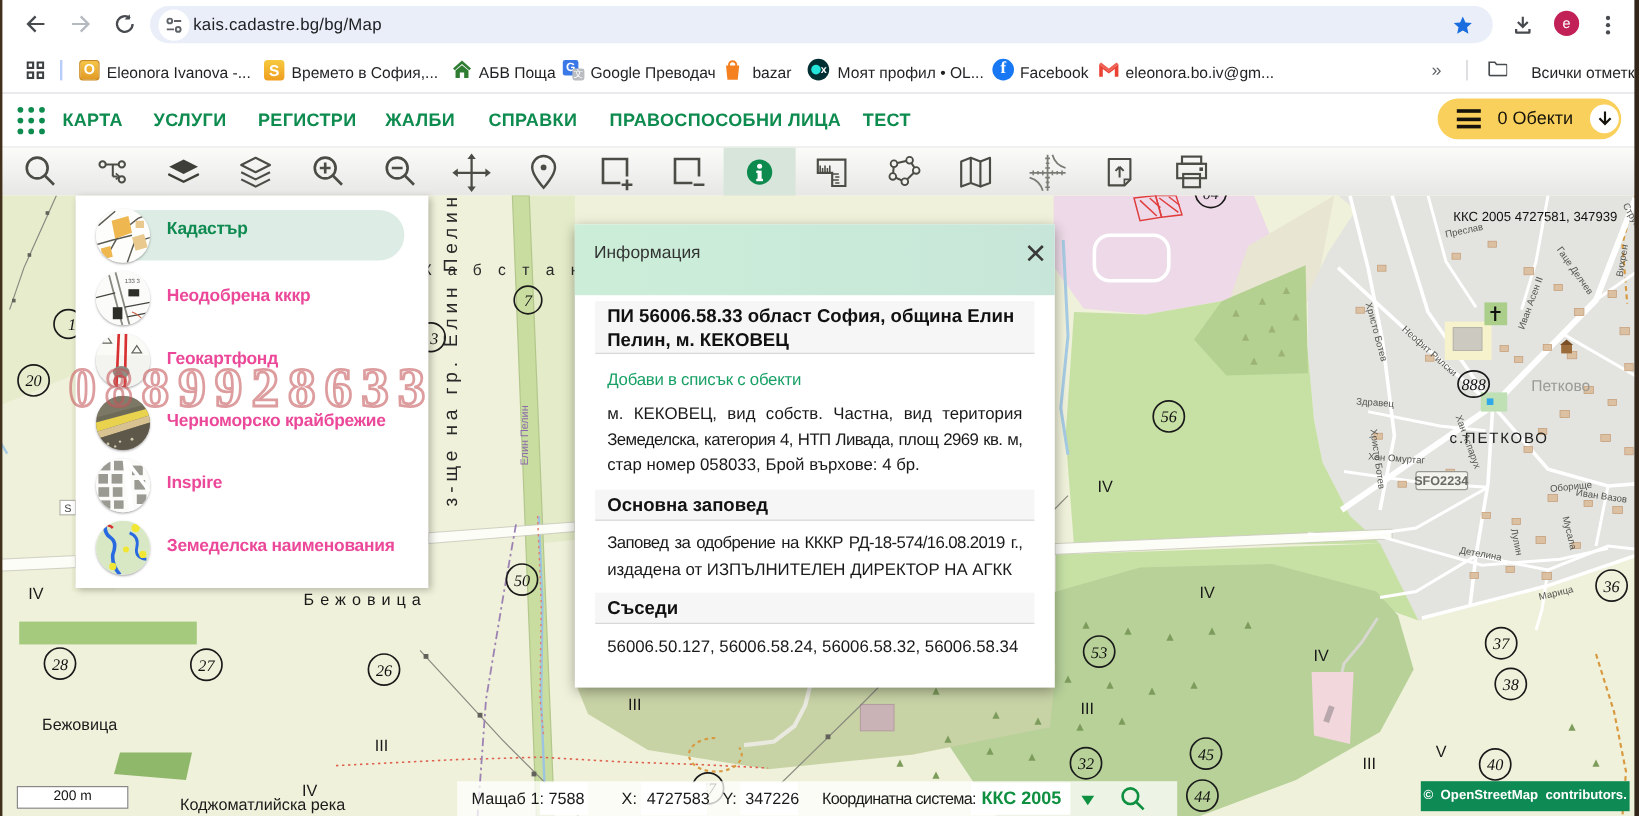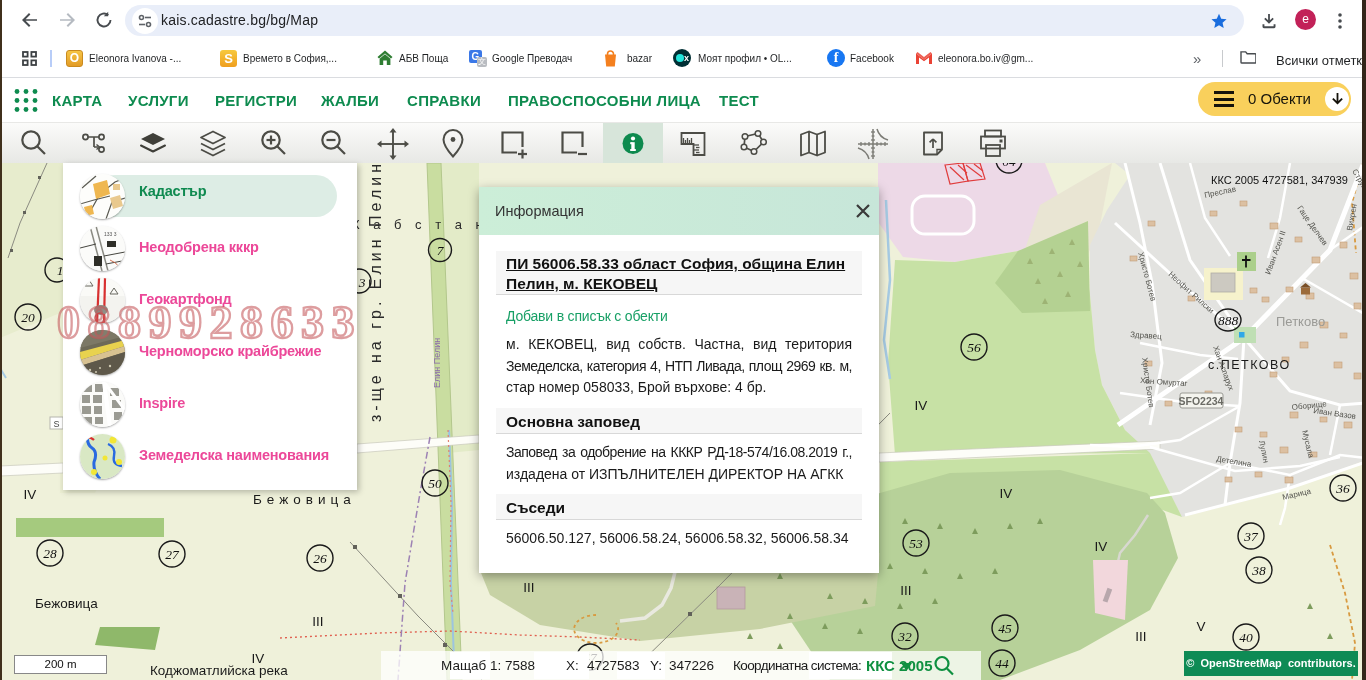--- a/index.html
+++ b/index.html
@@ -5,48 +5,48 @@
   * { margin:0; padding:0; box-sizing:border-box; }
   html,body { width:1366px; height:680px; overflow:hidden; font-family:"Liberation Sans",sans-serif; background:#fff; }
   #stage { position:relative; width:1366px; height:680px; overflow:hidden; }
   .abs { position:absolute; }
   
   #chrome { position:absolute; left:0; top:0; width:1366px; height:42px; background:#ffffff; }
   #omnibox { position:absolute; left:125px; top:5px; width:1119px; height:31px; background:#e9eef9; border-radius:16px; }
   #urltext { position:absolute; left:161px; top:12px; font-size:14px; color:#202124; letter-spacing:0.2px; }
   
   #bookmarks { position:absolute; left:0; top:42px; width:1366px; height:36px; background:#ffffff; border-bottom:1px solid #dadce0; }
-  .bk { position:absolute; top:11px; font-size:10px; color:#1f2123; white-space:nowrap; }
+  .bk { position:absolute; top:11px; font-size:13px; color:#1f2123; white-space:nowrap; }
   
   #nav { position:absolute; left:0; top:79px; width:1366px; height:43px; background:#ffffff; }
   .navitem { position:absolute; top:13px; font-size:15px; font-weight:bold; color:#0e8b4f; letter-spacing:0.3px; white-space:nowrap; }
   #objbtn { position:absolute; left:1198px; top:82px; width:153px; height:34px; background:#f9d05c; border-radius:17px; }
   
   #toolbar { position:absolute; left:0; top:122px; width:1366px; height:41px; background:linear-gradient(#fbfbfa,#e7e8e5); border-top:1px solid #e8e8e6; }
   .ticon { position:absolute; top:0; width:42px; height:41px; }
   #activetile { position:absolute; left:603px; top:0; width:60px; height:41px; background:#d7e5da; }
   
   #map { position:absolute; left:0; top:163px; width:1366px; height:517px; background:#eff1da; }
   
   #panel { position:absolute; left:63px; top:163px; width:294px; height:327px; background:#ffffff; box-shadow:2px 2px 6px rgba(0,0,0,0.25); }
   .pitem { position:absolute; left:0; width:294px; height:52px; }
   .plabel { position:absolute; left:76px; font-size:14.5px; letter-spacing:-0.2px; font-weight:bold; color:#ec4899; white-space:nowrap; }
   .picon { position:absolute; left:17px; width:45px; height:45px; border-radius:50%; overflow:hidden; box-shadow:0 1px 2px rgba(0,0,0,0.35); }
   #hlpill { position:absolute; left:31px; top:8px; width:243px; height:42px; background:#ddede5; border-radius:21px; }
   
   #wmark { position:absolute; left:57px; top:303px; width:330px; font-family:"Liberation Serif",serif; font-weight:bold; font-size:46px; letter-spacing:7.5px; line-height:40px; color:rgba(255,255,255,0.05); -webkit-text-stroke:2.3px rgba(197,86,90,0.58); white-space:nowrap; }
   
   #popup { position:absolute; left:479px; top:187px; width:400px; height:386px; background:#ffffff; box-shadow:0 3px 10px rgba(0,0,0,0.35); }
-  #pophead { position:absolute; left:0; top:0; width:400px; height:48px; background:linear-gradient(90deg,#cceed8,#c7e6d9); }
+  #pophead { position:absolute; left:0; top:0; width:400px; height:59px; background:linear-gradient(90deg,#cceed8,#c7e6d9); }
   .sechead { background:#f6f6f6; border-bottom:1px solid #d8d8d8; font-weight:bold; font-size:15.5px; color:#111; }
   .jline { text-align:justify; text-align-last:justify; }
   .tight { letter-spacing:-0.5px; }
   
   #statusbar { position:absolute; left:381px; top:651px; width:600px; height:29px; background:rgba(255,255,255,0.75); }
-  .stxt { position:absolute; top:7px; font-size:13.5px; color:#1a1a1a; white-space:nowrap;margin-left:48px; }
+  .stxt { position:absolute; top:7px; font-size:13.5px; color:#1a1a1a; white-space:nowrap; }
   .sbox { position:absolute; top:1px; height:27px; background:#ffffff; }
   #scalebox { position:absolute; left:14px; top:655px; width:93px; height:19px; background:#ffffff; border:1px solid #888; font-size:11.5px; color:#111; text-align:center; line-height:17px; }
   #osm { position:absolute; left:1184px; top:651px; width:174px; height:25px; background:#0e8b55; color:#fff; font-size:11px; font-weight:bold; line-height:25px; text-align:center; white-space:nowrap; }
   
   #ledge { position:absolute; left:0; top:0; width:2px; height:680px; background:#40301c; }
   #redge { position:absolute; left:1362px; top:0; width:4px; height:680px; background:#33261a; }
 </style>
 </head>
 <body>
 <div id="stage">
@@ -714,21 +714,21 @@
     </div>
   </div>
   <div id="wmark">0889928633</div>
   <div id="popup">
     <div id="pophead">
       <div class="abs" style="left:16px;top:16px;font-size:14.5px;color:#333">Информация</div>
       <svg class="abs" style="left:377px;top:17px" width="14" height="14" viewBox="0 0 14 14">
           <path d="M1 1 L13 13 M13 1 L1 13" stroke="#3a3a3a" stroke-width="2.2" fill="none"></path>
         </svg>
     </div>
-    <div class="abs sechead" style="left:17px;top:64px;width:366px;height:44px;padding:3px 10px;line-height:20px;text-decoration:underline;">ПИ 56006.58.33 област София, община Елин Пелин, м. КЕКОВЕЦ</div>
+    <div class="abs sechead" style="left:17px;top:64px;width:366px;height:44px;padding:3px 10px;line-height:20px;">ПИ 56006.58.33 област София, община Елин Пелин, м. КЕКОВЕЦ</div>
     <div class="abs" style="left:27px;top:121px;font-size:14px;letter-spacing:-0.2px;color:#18a066">Добави в списък с обекти</div>
     <div class="abs" style="left:27px;top:147px;width:346px;font-size:14px;line-height:21.5px;color:#1a1a1a;">
       <div class="jline">м. КЕКОВЕЦ, вид собств. Частна, вид територия</div>
       <div class="jline tight">Земеделска, категория 4, НТП Ливада, площ 2969 кв. м,</div>
       <div>стар номер 058033, Брой върхове: 4 бр.</div>
     </div>
     <div class="abs sechead" style="left:17px;top:221px;width:366px;height:26px;padding:5px 10px 0;">Основна заповед</div>
     <div class="abs" style="left:27px;top:255px;width:346px;font-size:14px;line-height:21.5px;color:#1a1a1a;">
       <div class="jline tight">Заповед за одобрение на КККР РД-18-574/16.08.2019 г.,</div>
       <div>издадена от ИЗПЪЛНИТЕЛЕН ДИРЕКТОР НА АГКК</div>

